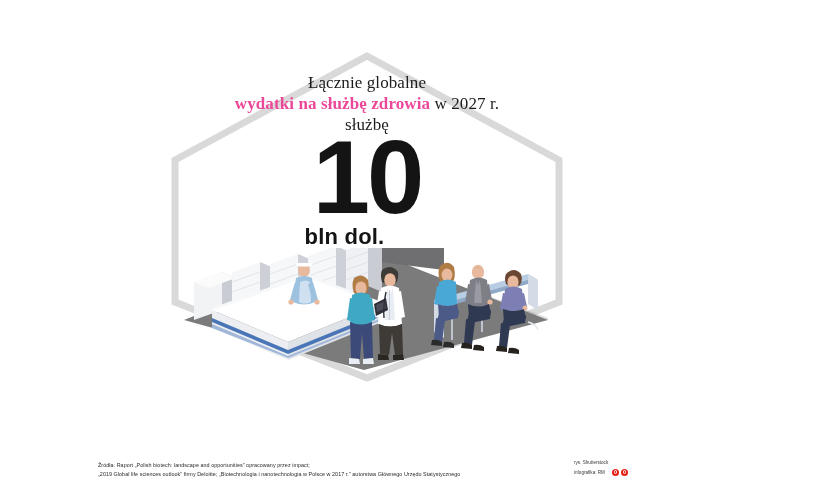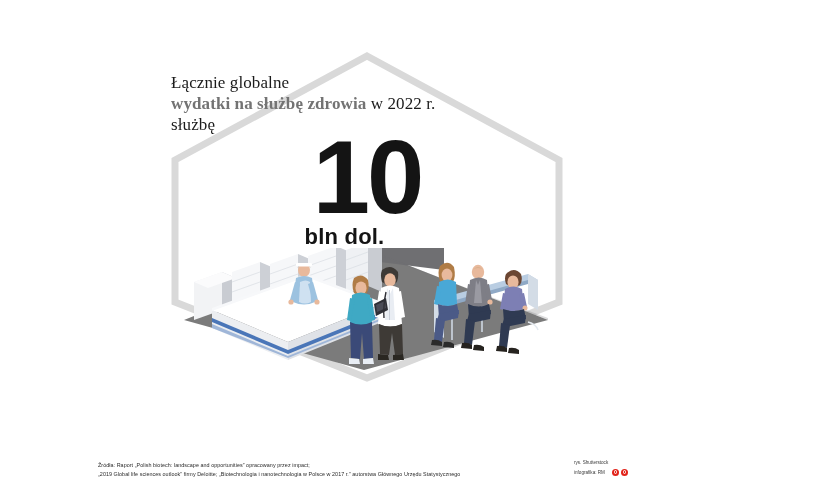--- a/index.html
+++ b/index.html
@@ -10,27 +10,27 @@
   }
   .stage{position:absolute;inset:0;}
 
   
   .hex-frame{position:absolute;left:171px;top:52px;width:392px;height:330px;}
   .hex-frame svg{display:block;width:100%;height:100%;}
 
   
   .headline{
     position:absolute;left:171px;top:72px;width:392px;
-    text-align:left;
+    text-align:center;
     font-family:"Liberation Serif", serif;
     color:#1b1b1b;
   }
   .hl-line{font-size:17px;line-height:21px;font-weight:700;letter-spacing:.1px;}
   .hl-line.thin{font-weight:400;}
-  .hl-accent{color:#737373;font-weight:700;}
+  .hl-accent{color:#ec4899;font-weight:700;}
   .hl-rest{color:#1b1b1b;font-weight:400;}
 
   .bignum{
     position:absolute;left:171px;top:128px;width:392px;
     text-align:center;
     font-family:"Liberation Sans", sans-serif;
     font-weight:700;
     font-size:103px;
     line-height:100px;
     letter-spacing:-3px;
@@ -83,21 +83,21 @@
 <div class="stage">
 
   <div class="hex-frame">
     <svg viewBox="0 0 392 330" xmlns="http://www.w3.org/2000/svg">
       <polygon points="196,4 388,108 388,250 196,326 4,250 4,108" fill="none" stroke="#d9d9d9" stroke-width="7" stroke-linejoin="miter"></polygon>
     </svg>
   </div>
 
   <div class="headline">
     <div class="hl-line thin">Łącznie globalne</div>
-    <div class="hl-line"><span class="hl-accent">wydatki na służbę zdrowia</span><span class="hl-rest"> w 2022 r.</span></div>
+    <div class="hl-line"><span class="hl-accent">wydatki na służbę zdrowia</span><span class="hl-rest"> w 2027 r.</span></div>
     <div class="hl-line thin">służbę</div>
   </div>
 
   <div class="bignum">10</div>
   <div class="unit">bln dol.</div>
 
   <div class="scene">
     <svg viewBox="0 0 382 130" xmlns="http://www.w3.org/2000/svg">
 
       <polygon points="188,0 372,72 188,122 8,72" fill="#7b7b7b"></polygon>

